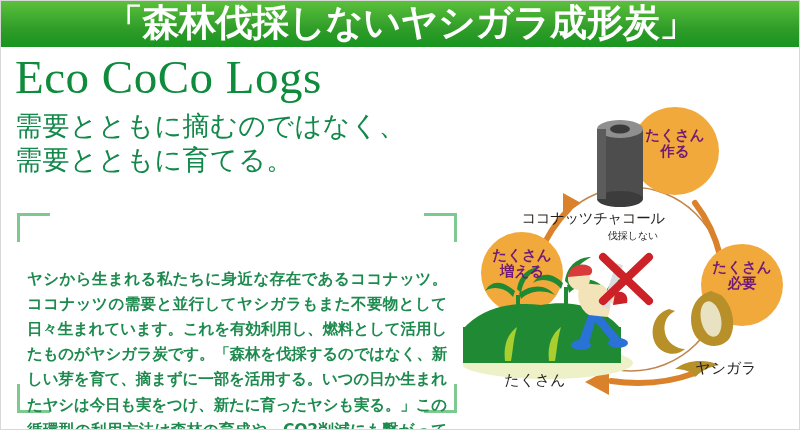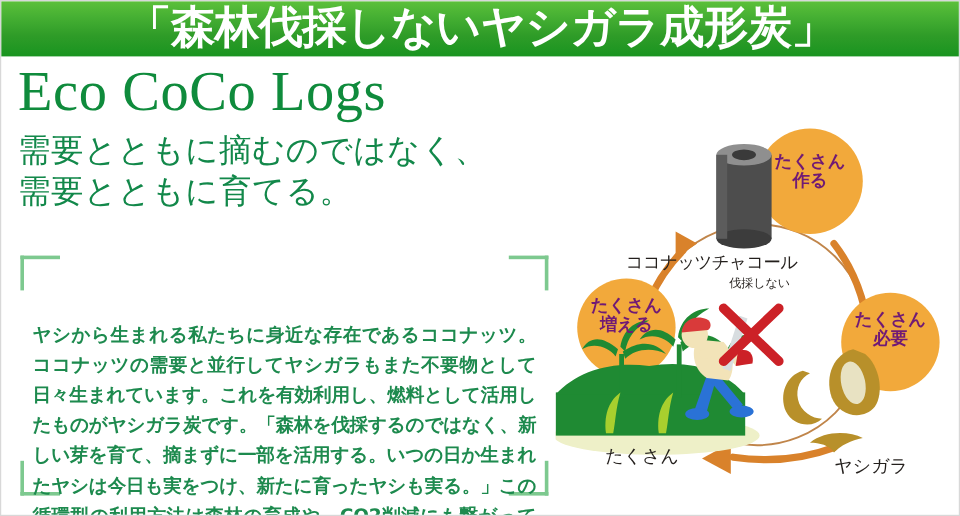--- a/index.html
+++ b/index.html
@@ -135,21 +135,21 @@
     position: absolute;
     font-family: "DejaVu Sans", sans-serif;
     font-weight: bold;
     color: #701a75;
     text-align: center;
     line-height: 1.12;
     white-space: nowrap;
   }
   #label-charcoal { left: 30px; top: 158px; width: 200px; font-size: 14.5px; letter-spacing: -0.5px; }
   #label-palm     { left: 12px; top: 320px; width: 120px; font-size: 15px; }
-  #label-husk     { left: 208px; top: 328px; width: 110px; font-size: 15px; }
+  #label-husk     { left: 208px; top: 308px; width: 110px; font-size: 15px; }
   #label-nocut    { left: 110px; top: 178px; width: 120px; font-size: 10px; color:#231f1c; }
 
   #badge-make  { left: 166px; top: 76px;  width: 92px; font-size: 14.5px; }
   #badge-grow  { left: 16px;  top: 196px; width: 86px; font-size: 14.5px; }
   #badge-need  { left: 238px; top: 208px; width: 82px; font-size: 14.5px; }
 </style>
 </head>
 <body>
 
 <div id="page">

